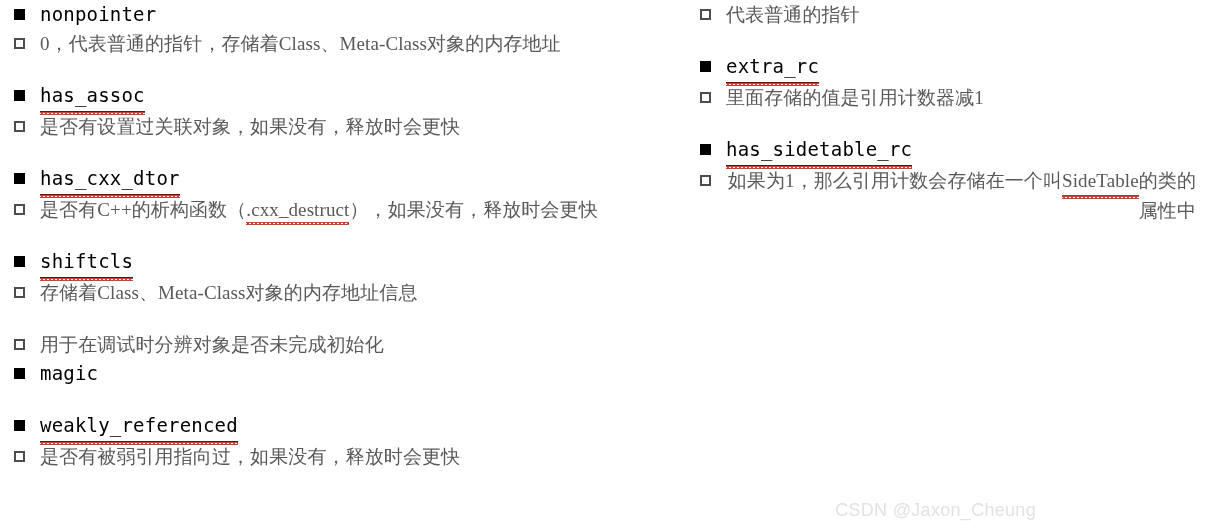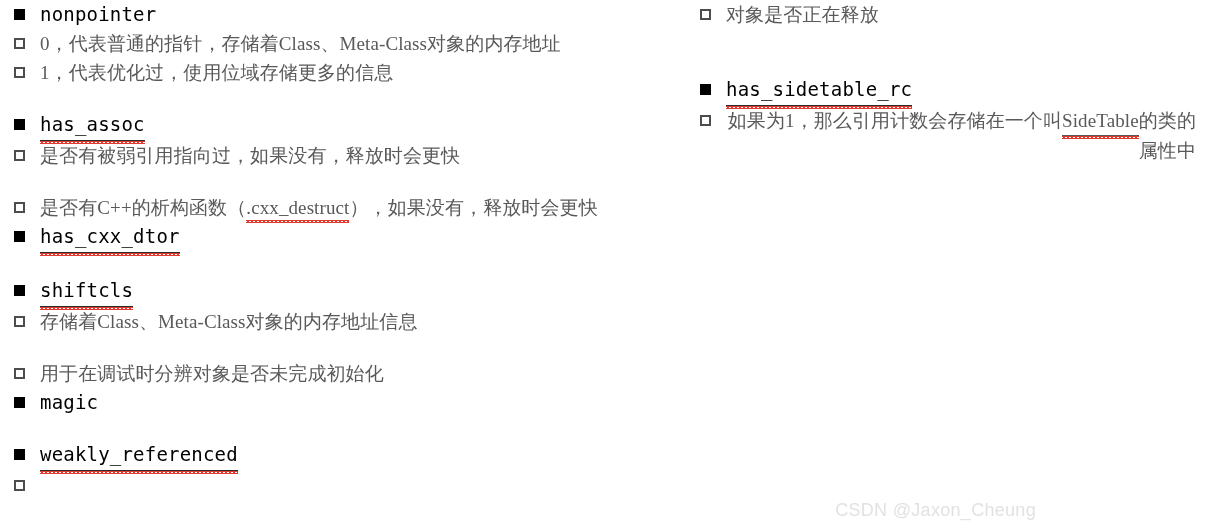--- a/index.html
+++ b/index.html
@@ -164,121 +164,130 @@
             <span class="sq-filled"></span>
           </span>
         <span class="head-text">nonpointer</span>
       </div>
       <div class="row">
         <span class="bullet">
             <span class="sq-hollow"></span>
           </span>
         <span class="sub-text">0，代表普通的指针，存储着Class、Meta-Class对象的内存地址</span>
       </div>
-      <div class="row">
-        <span class="bullet">
-            <span class="sq-hollow"></span>
-          </span>
-        <span class="sub-text">1，代表优化过，使用位域存储更多的信息</span>
-      </div>
     </div>
     <div class="spacer"></div>
 
     <div class="group">
       <div class="row">
         <span class="bullet">
             <span class="sq-filled"></span>
           </span>
         <span class="head-text squiggle">has_assoc</span>
       </div>
       <div class="row">
         <span class="bullet">
             <span class="sq-hollow"></span>
           </span>
+        <span class="sub-text">是否有设置过关联对象，如果没有，释放时会更快</span>
+      </div>
+    </div>
+    <div class="spacer"></div>
+
+    <div class="group">
+      <div class="row">
+        <span class="bullet">
+            <span class="sq-filled"></span>
+          </span>
+        <span class="head-text squiggle">has_cxx_dtor</span>
+      </div>
+      <div class="row">
+        <span class="bullet">
+            <span class="sq-hollow"></span>
+          </span>
+        <span class="sub-text"><span>是否有C++的析构函数（</span><span class="squiggle-in">.cxx_destruct</span><span>），如果没有，释放时会更快</span></span>
+      </div>
+    </div>
+    <div class="spacer"></div>
+
+    <div class="group">
+      <div class="row">
+        <span class="bullet">
+            <span class="sq-filled"></span>
+          </span>
+        <span class="head-text squiggle">shiftcls</span>
+      </div>
+      <div class="row">
+        <span class="bullet">
+            <span class="sq-hollow"></span>
+          </span>
+        <span class="sub-text">存储着Class、Meta-Class对象的内存地址信息</span>
+      </div>
+    </div>
+    <div class="spacer"></div>
+
+    <div class="group">
+      <div class="row">
+        <span class="bullet">
+            <span class="sq-hollow"></span>
+          </span>
+        <span class="sub-text">用于在调试时分辨对象是否未完成初始化</span>
+      </div>
+      <div class="row">
+        <span class="bullet">
+            <span class="sq-filled"></span>
+          </span>
+        <span class="head-text">magic</span>
+      </div>
+    </div>
+    <div class="spacer"></div>
+
+    <div class="group">
+      <div class="row">
+        <span class="bullet">
+            <span class="sq-filled"></span>
+          </span>
+        <span class="head-text squiggle">weakly_referenced</span>
+      </div>
+      <div class="row">
+        <span class="bullet">
+            <span class="sq-hollow"></span>
+          </span>
         <span class="sub-text">是否有被弱引用指向过，如果没有，释放时会更快</span>
       </div>
     </div>
-    <div class="spacer"></div>
-
-    <div class="group">
-      <div class="row">
-        <span class="bullet">
-            <span class="sq-hollow"></span>
-          </span>
-        <span class="sub-text"><span>是否有C++的析构函数（</span><span class="squiggle-in">.cxx_destruct</span><span>），如果没有，释放时会更快</span></span>
-      </div>
-      <div class="row">
-        <span class="bullet">
-            <span class="sq-filled"></span>
-          </span>
-        <span class="head-text squiggle">has_cxx_dtor</span>
-      </div>
-    </div>
-    <div class="spacer"></div>
-
-    <div class="group">
-      <div class="row">
-        <span class="bullet">
-            <span class="sq-filled"></span>
-          </span>
-        <span class="head-text squiggle">shiftcls</span>
-      </div>
-      <div class="row">
-        <span class="bullet">
-            <span class="sq-hollow"></span>
-          </span>
-        <span class="sub-text">存储着Class、Meta-Class对象的内存地址信息</span>
-      </div>
-    </div>
-    <div class="spacer"></div>
-
-    <div class="group">
-      <div class="row">
-        <span class="bullet">
-            <span class="sq-hollow"></span>
-          </span>
-        <span class="sub-text">用于在调试时分辨对象是否未完成初始化</span>
-      </div>
-      <div class="row">
-        <span class="bullet">
-            <span class="sq-filled"></span>
-          </span>
-        <span class="head-text">magic</span>
-      </div>
-    </div>
-    <div class="spacer"></div>
-
-    <div class="group">
-      <div class="row">
-        <span class="bullet">
-            <span class="sq-filled"></span>
-          </span>
-        <span class="head-text squiggle">weakly_referenced</span>
-      </div>
-      <div class="row">
-        <span class="bullet">
-            <span class="sq-hollow"></span>
-          </span>
-      </div>
-    </div>
 
   </div>
 
   <div class="column col-right">
 
     <div class="group">
       <div class="row">
         <span class="bullet">
             <span class="sq-hollow"></span>
           </span>
-        <span class="sub-text">对象是否正在释放</span>
-      </div>
-    </div>
-    <div class="spacer"></div>
-
+        <span class="sub-text">代表普通的指针</span>
+      </div>
+    </div>
+    <div class="spacer"></div>
+
+    <div class="group">
+      <div class="row">
+        <span class="bullet">
+            <span class="sq-filled"></span>
+          </span>
+        <span class="head-text squiggle">extra_rc</span>
+      </div>
+      <div class="row">
+        <span class="bullet">
+            <span class="sq-hollow"></span>
+          </span>
+        <span class="sub-text">里面存储的值是引用计数器减1</span>
+      </div>
+    </div>
     <div class="spacer"></div>
 
     <div class="group">
       <div class="row">
         <span class="bullet">
             <span class="sq-filled"></span>
           </span>
         <span class="head-text squiggle">has_sidetable_rc</span>
       </div>
       <div class="row">

